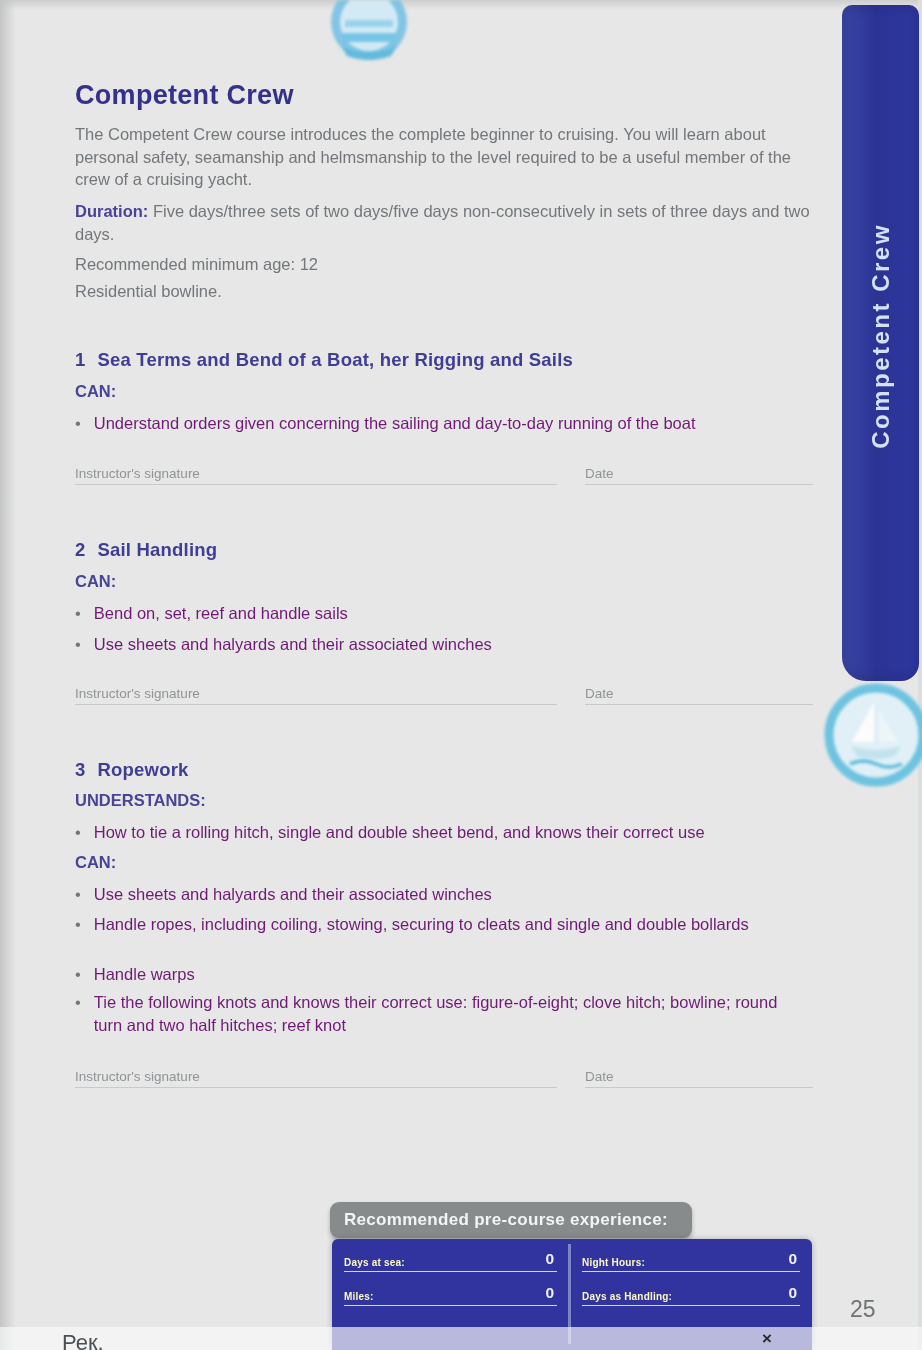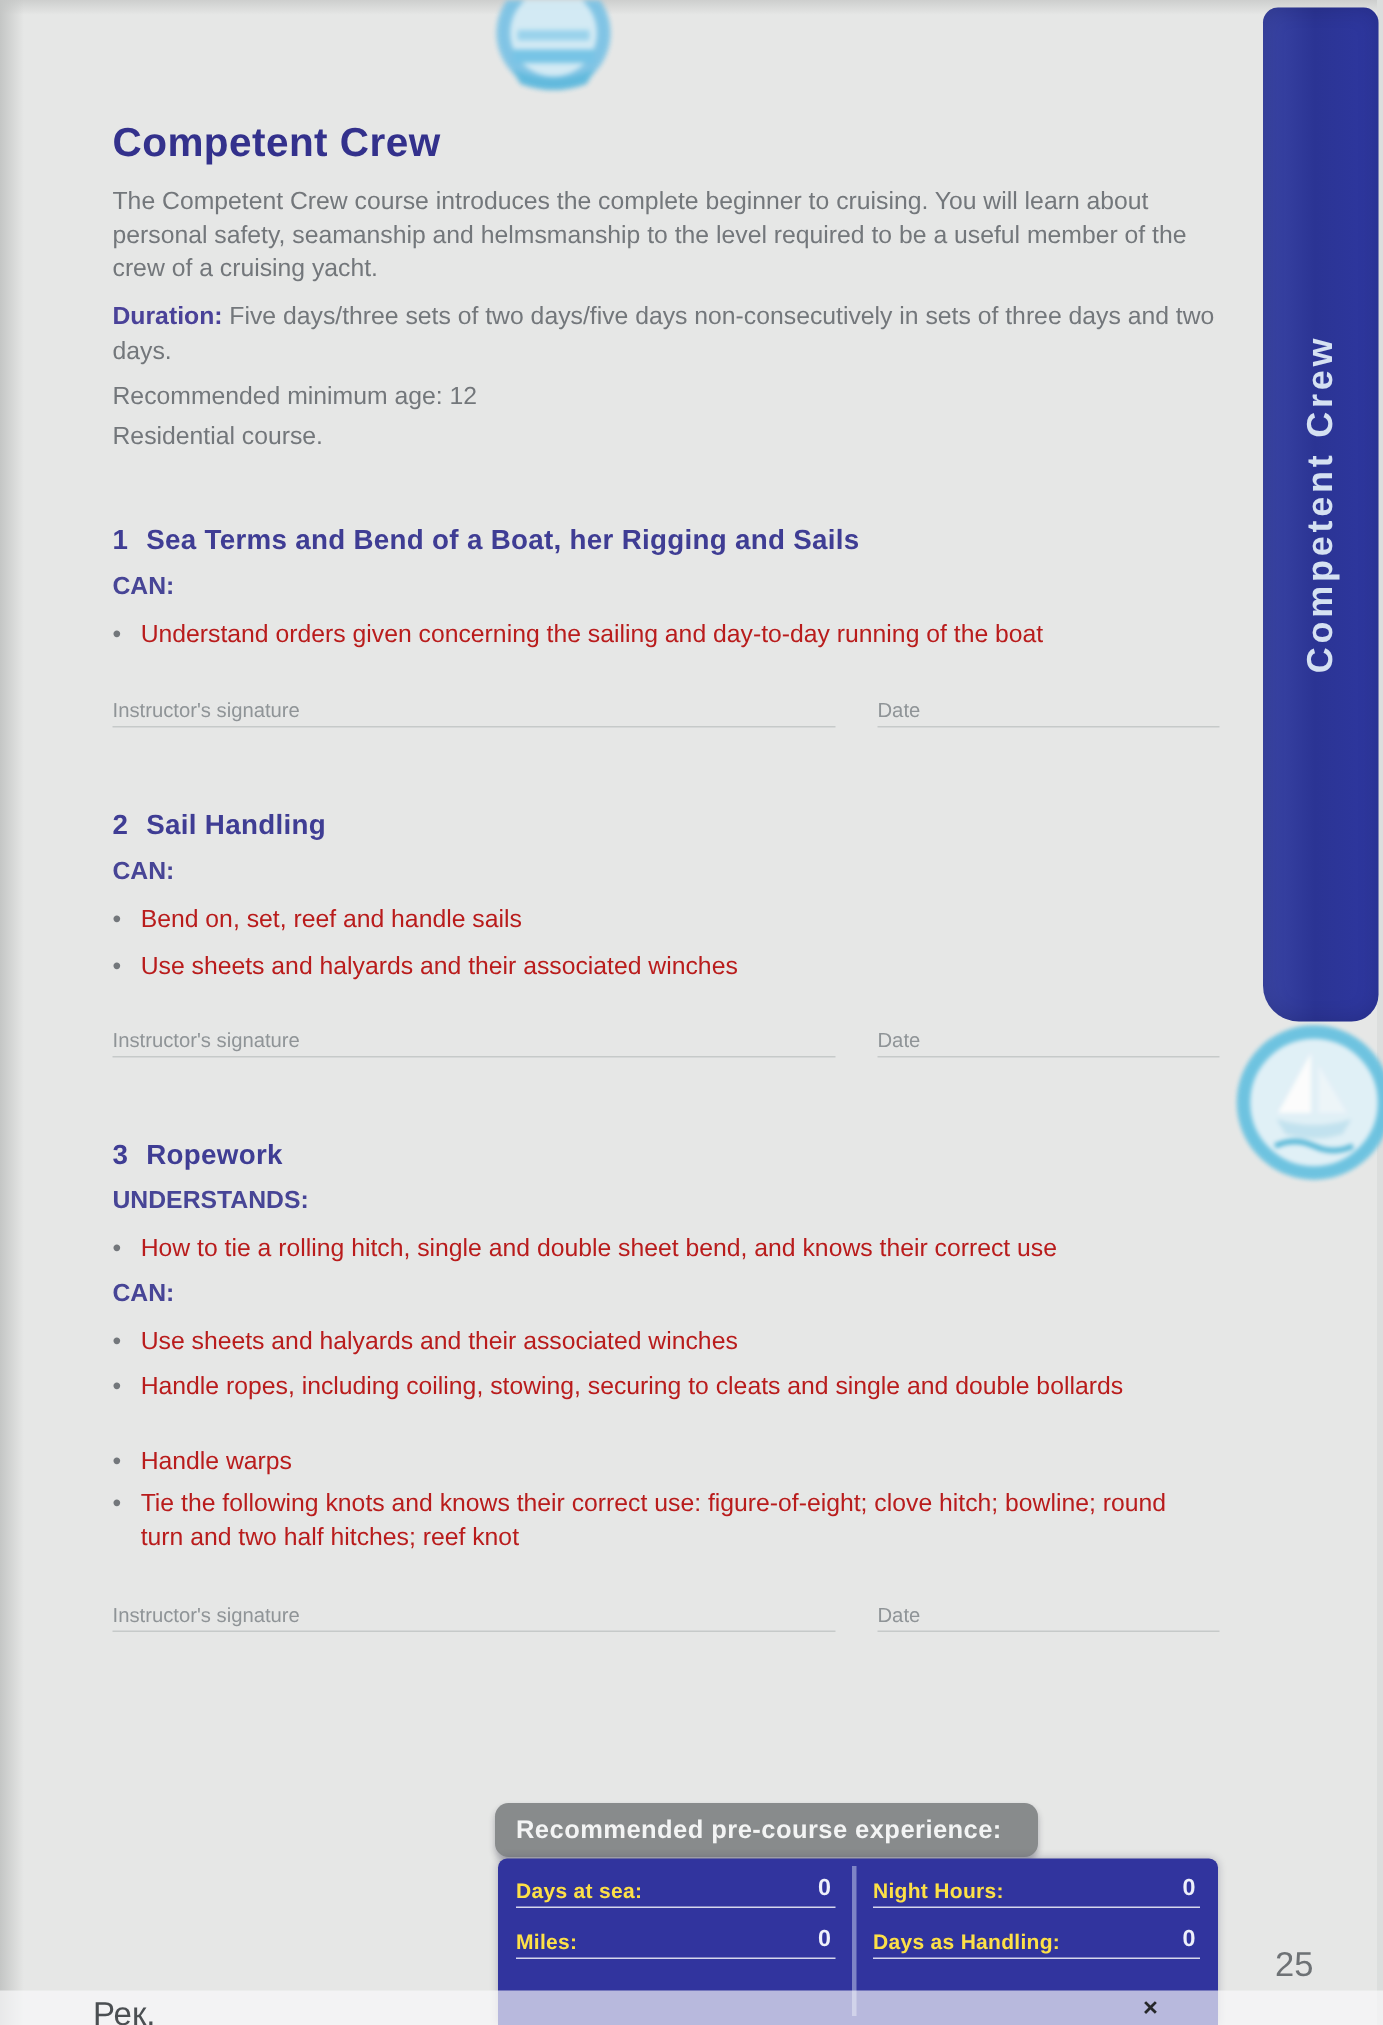--- a/index.html
+++ b/index.html
@@ -9,21 +9,21 @@
     font-family:"Liberation Sans", sans-serif;
   }
   .abs { position:absolute; }
   .col { left:75px; width:740px; }
   .title { font-size:27px; font-weight:bold; color:#33318c; letter-spacing:.3px; }
   .body { font-size:16.5px; color:#73777b; line-height:22.5px; }
   .bold-purple { font-weight:bold; color:#4a4299; }
   .sec-h { font-size:18.5px; font-weight:bold; color:#3f3d94; letter-spacing:.2px; }
   .sec-num { display:inline-block; margin-right:12px; }
   .group-label { font-size:16.5px; font-weight:bold; color:#474596; }
-  .bullet { display:flex; font-size:16.5px; color:#b91c1c; line-height:22.5px; }
+  .bullet { display:flex; font-size:16.5px; color:#701a75; line-height:22.5px; }
   .bullet::before { content:"•"; margin-right:13px; color:#73777b; }
   .sigrow { height:26px;text-decoration:underline; }
   .sig-label { position:absolute; bottom:4px; font-size:13.5px; color:#8f9497; }
   .sig-line { position:absolute; bottom:0; border-bottom:1.5px solid #c6cac9; }
   .tab {
     left:842px; top:5px; width:77px; height:676px;
     background:linear-gradient(90deg,#3b46a6 0%, #2b3494 45%, #2e37a0 100%);
     border-radius:10px 10px 18px 24px;
     box-shadow:inset 0 0 14px rgba(0,0,20,.18);
   }
@@ -39,21 +39,21 @@
     color:#f3f4f4; font-size:17px; font-weight:bold; line-height:36px;
     letter-spacing:.3px; box-shadow:0 3px 4px rgba(30,30,50,.3);
   }
   .exp-box {
     left:332px; top:1239px; width:480px; height:111px;
     background:#31349e; border-radius:6px 6px 0 0;
     box-shadow:0 0 6px rgba(20,20,60,.25);
   }
   .exp-divider { position:absolute; left:236px; top:5px; width:3px; height:100px; background:rgba(190,198,232,.55); }
   .exp-cell { position:absolute; height:22px; border-bottom:1.5px solid rgba(255,255,255,.8); }
-  .exp-label { position:absolute; left:0; bottom:3px; font-size:14px; font-weight:bold; color:#fde047; letter-spacing:.2px; }
+  .exp-label { position:absolute; left:0; bottom:3px; font-size:10px; font-weight:bold; color:#fef9c3; letter-spacing:.2px; }
   .exp-value { position:absolute; right:3px; bottom:3px; font-size:15.5px; font-weight:bold; color:#eef0fa; }
   .page-num { left:850px; top:1296px; font-size:23px; color:#6e7275; }
   .overlay-bar { left:0; top:1327px; width:922px; height:33px; background:rgba(249,249,251,.68); }
   .overlay-left { position:absolute; left:62px; top:3px; font-size:22px; color:#4b4f52; }
   .overlay-close { position:absolute; left:762px; top:2px; font-size:17px; color:#26282a; font-weight:bold; cursor:pointer; }
   .edge-left { left:0; top:0; width:16px; height:1350px; background:linear-gradient(90deg,#c4c6c5,rgba(230,231,230,0)); }
   .edge-top { left:0; top:0; width:922px; height:10px; background:linear-gradient(180deg,rgba(185,187,186,.55),rgba(230,231,230,0)); }
   .edge-right { right:0; top:0; width:4px; height:1350px; background:#dcdedd; }
   svg { position:absolute; }
 </style>
@@ -83,21 +83,21 @@
     <path d="M50 22 L50 62 L28 62 Z" fill="#ffffff"></path>
     <path d="M55 30 L55 62 L74 62 Z" fill="#eef7fb"></path>
     <path d="M27 66 Q52 74 77 66 L71 76 Q52 82 33 76 Z" fill="#bfe2f0"></path>
     <path d="M26 84 Q39 78 52 84 Q65 90 78 84" stroke="#4fb6d8" stroke-width="3.5" fill="none"></path>
   </svg>
 
   <div class="abs col title" style="top:80px">Competent Crew</div>
   <div class="abs col body" style="top:200px"><span class="bold-purple">Duration:</span><span> Five days/three sets of two days/five days non-consecutively in sets of three days and two days.</span></div>
   <div class="abs col body" style="top:123px">The Competent Crew course introduces the complete beginner to cruising. You will learn about personal safety, seamanship and helmsmanship to the level required to be a useful member of the crew of a cruising yacht.</div>
   <div class="abs col body" style="top:253px">Recommended minimum age: 12</div>
-  <div class="abs col body" style="top:280px">Residential course.</div>
+  <div class="abs col body" style="top:280px">Residential bowline.</div>
 
   <div class="abs col sec-h" style="top:349px"><span class="sec-num">1</span><span>Sea Terms and Bend of a Boat, her Rigging and Sails</span></div>
   <div class="abs col group-label" style="top:382px">CAN:</div>
   <div class="abs col bullet" style="top:412px">
       <span>Understand orders given concerning the sailing and day-to-day running of the boat</span>
     </div>
   <div class="abs col sigrow" style="top:459px">
     <span class="sig-label" style="left:0">Instructor's signature</span>
     <span class="sig-line" style="left:0; width:482px"></span>
     <span class="sig-label" style="left:510px">Date</span>

